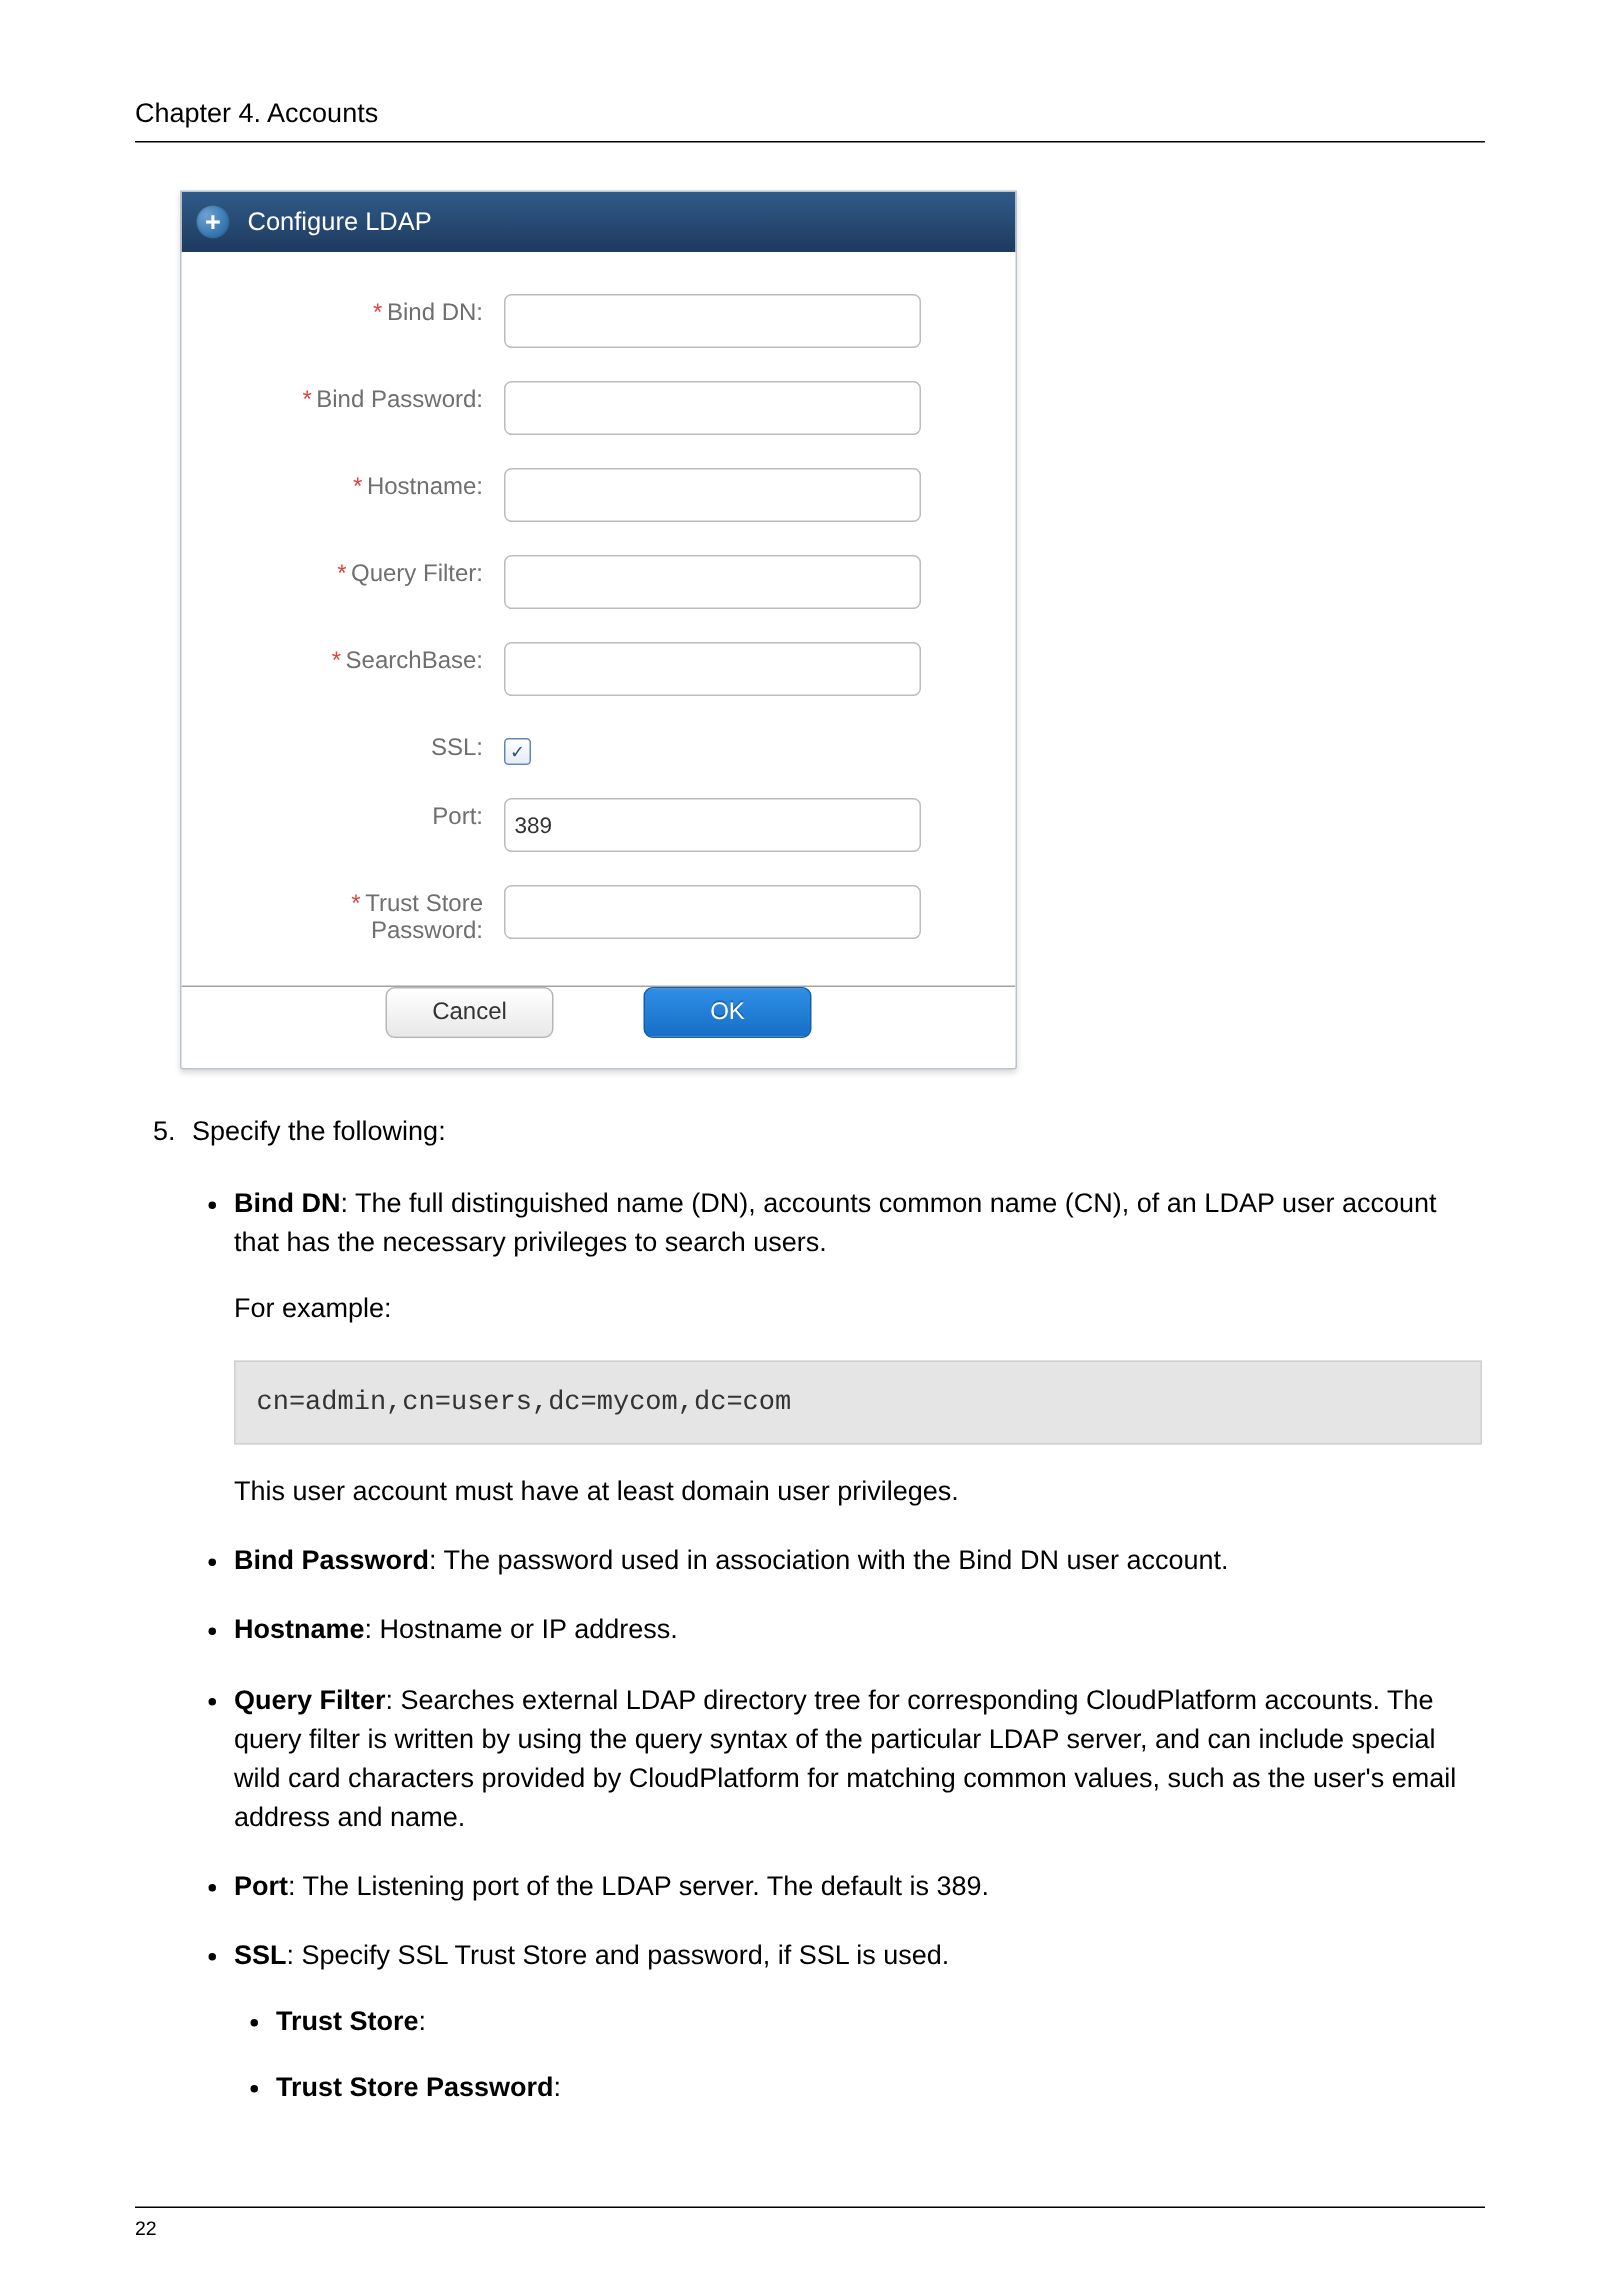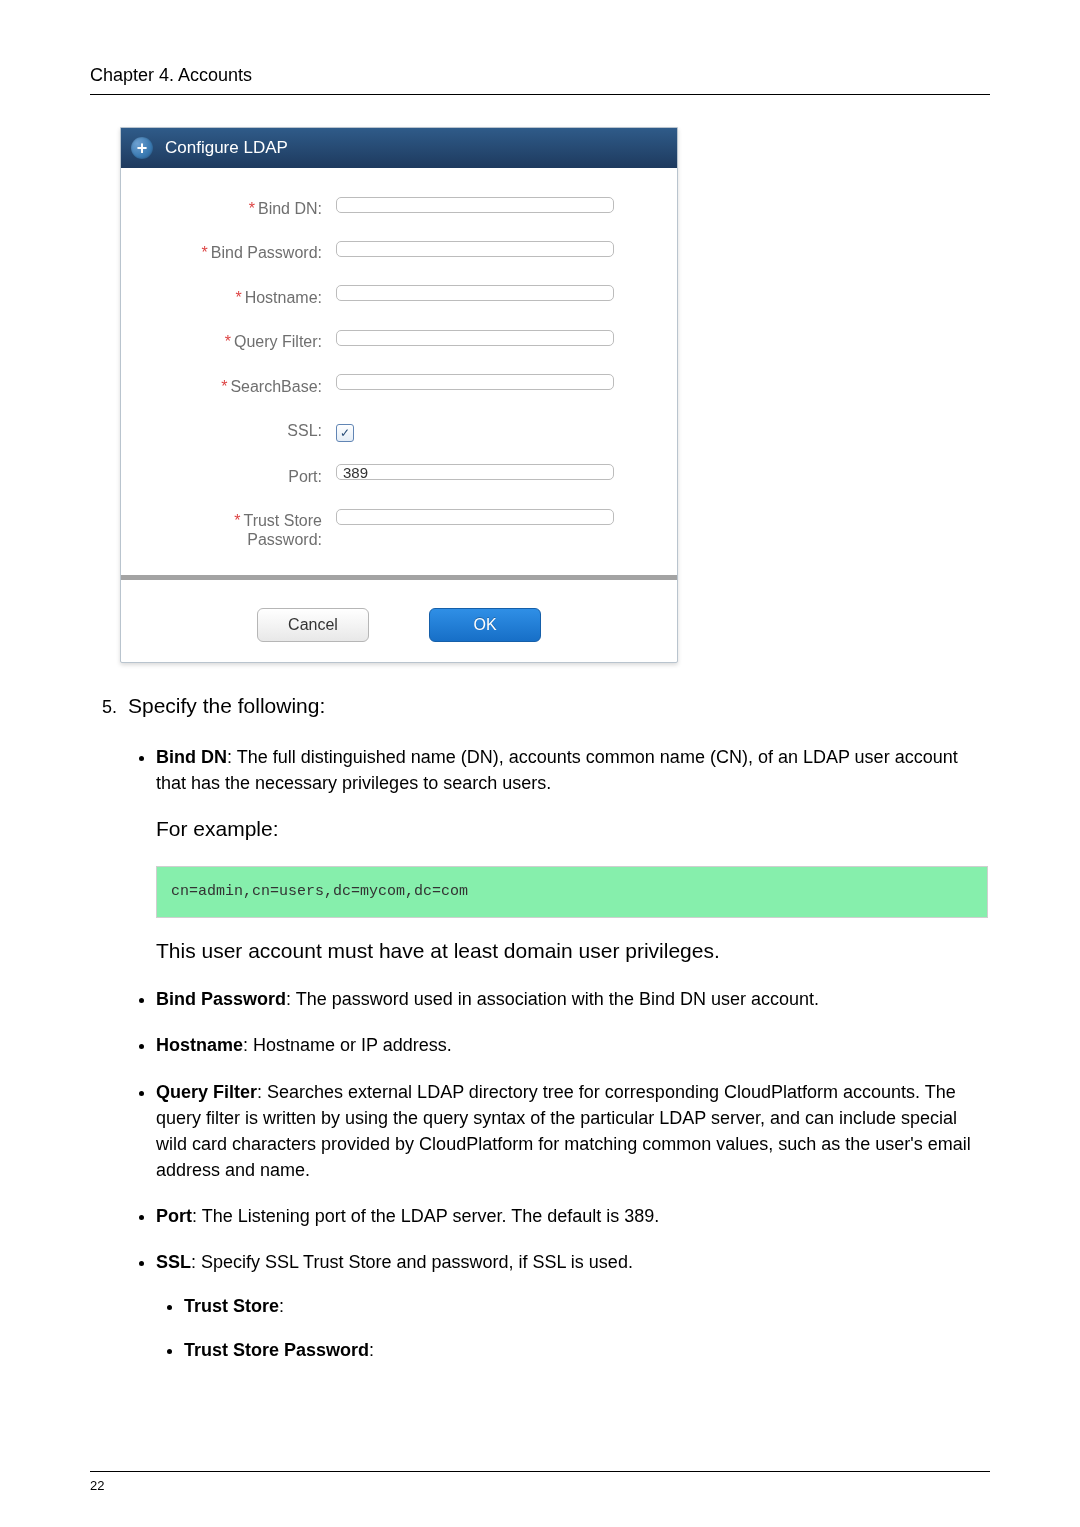--- a/index.html
+++ b/index.html
@@ -84,21 +84,21 @@
   }
   .form-label .req {
     color: #d44;
     margin-right: 3px;
   }
   .form-control {
     margin-left: 14px;
   }
   .text-input {
     width: 278px;
-    height: 16px;
+    height: 36px;
     border: 1px solid #bcbcbc;
     border-radius: 5px;
     background: #fff;
     box-sizing: border-box;
     padding: 2px 6px;
     font-size: 15px;
     color: #333;
   }
   .checkbox {
     width: 16px;
@@ -107,22 +107,22 @@
     border-radius: 3px;
     background: linear-gradient(to bottom, #fff, #e4edf6);
     display: inline-flex;
     align-items: center;
     justify-content: center;
     font-size: 12px;
     color: #2b4f78;
     margin-top: 6px;
   }
   .dialog-footer {
-    border-top: 5px solid #a3a3a3;
-    padding: 28px 0 20px 0;
+    border-top: 1px solid #a3a3a3;
+    padding: 0 0 20px 0;
     display: flex;
     justify-content: center;
     gap: 60px;
   }
   .btn {
     min-width: 112px;
     height: 34px;
     border-radius: 6px;
     font-size: 16px;
     border: 1px solid #b6b6b6;
@@ -153,44 +153,44 @@
     font-size: 18px;
   }
   ol.main-list > li {
     padding-left: 6px;
   }
   ol.main-list > li::marker {
     font-size: 18px;
   }
   .spec-text {
     margin: 15px 0 22px 0;
-    font-size: 21px;
+    font-size: 18px;
     line-height: 1.45;
   }
   ul.bullet {
     list-style: disc;
     padding-left: 28px;
     margin: 0;
     font-size: 18px;
     line-height: 1.45;
   }
   ul.bullet > li {
     margin-bottom: 20px;
   }
   ul.bullet.nested {
     margin-top: 18px;
   }
   ul.bullet.nested > li {
     margin-bottom: 18px;
   }
   .code-box {
     border: 1px solid #cfcfcf;
-    background: #86efac;
+    background: #e5e5e5;
     font-family: "Courier New", monospace;
-    font-size: 15px;
+    font-size: 18px;
     color: #333;
     padding: 14px 14px;
     margin: 10px 0 18px 0;
     position: relative;
     left: 0;
     width: calc(100% - 2px);
     box-sizing: border-box;
   }
   .page-footer {
     position: absolute;

